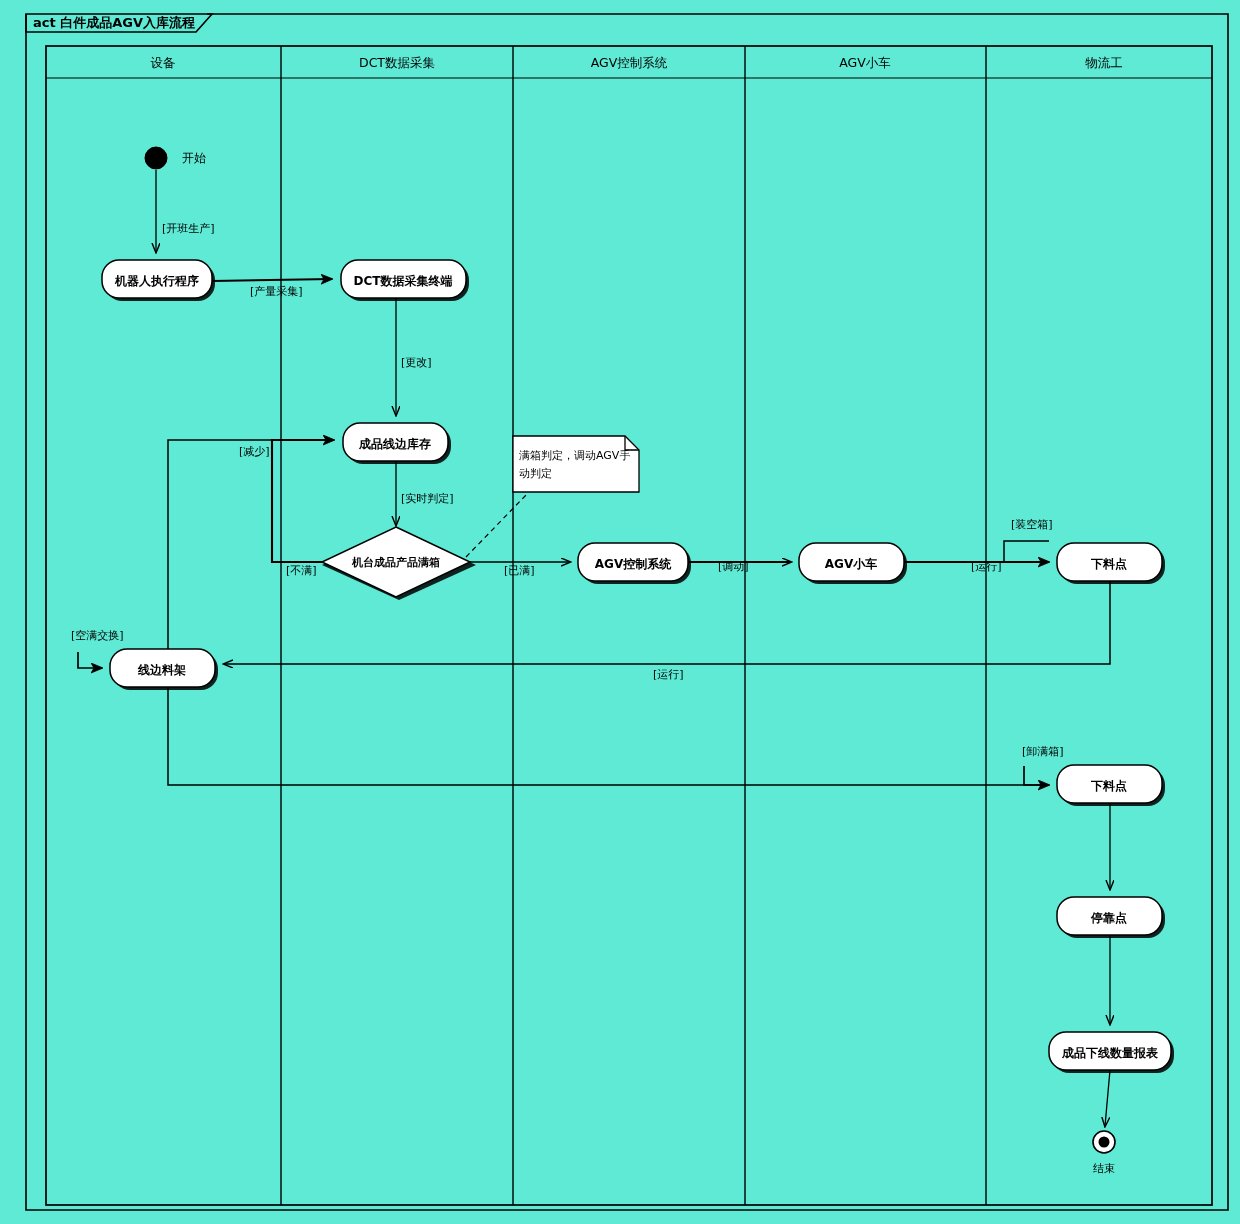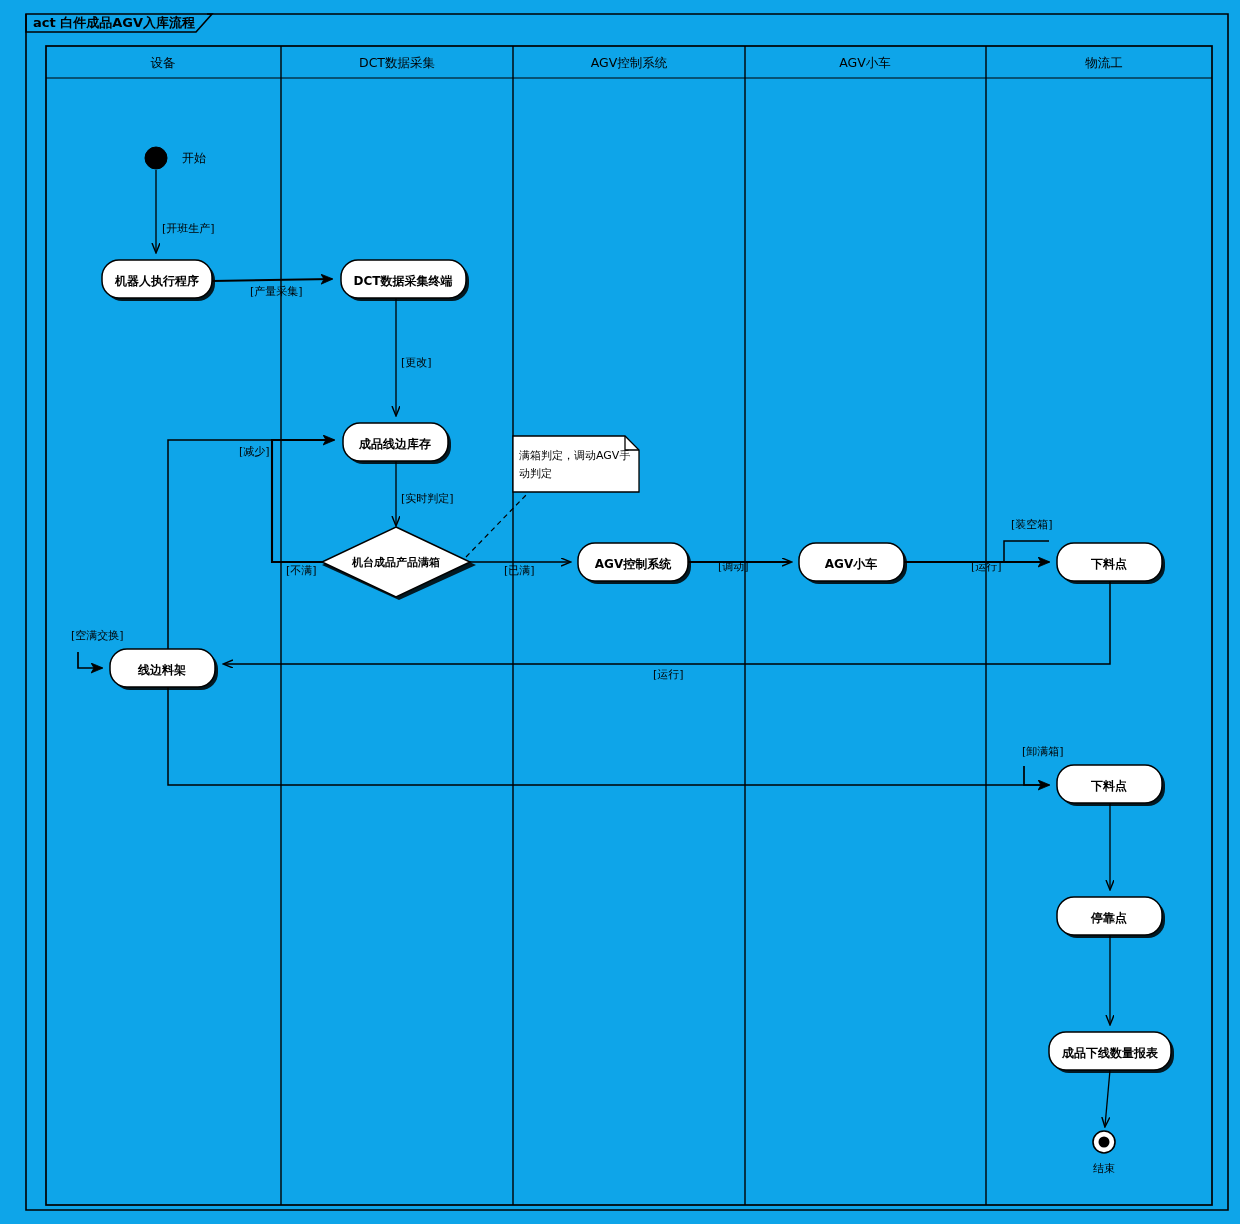--- a/index.html
+++ b/index.html
@@ -1,17 +1,17 @@
 <!DOCTYPE html>
 <html><head>
 <meta charset="utf-8">
 <style>
   html,body{margin:0;padding:0;background:#ffffff;}
   body{font-family:"DejaVu Sans","Liberation Sans",sans-serif;}
-  #page{position:relative;width:1240px;height:1224px;background:#0ea5e9;overflow:hidden;}
+  #page{position:relative;width:1240px;height:1224px;background:#5eead4;overflow:hidden;}
   svg{position:absolute;left:0;top:0;}
   .lbl{font-size:11px;fill:#000;}
   .node-text{font-size:12px;font-weight:bold;fill:#000;}
   .lane-text{font-size:12.5px;fill:#000;}
   .frame-title{font-size:13px;font-weight:bold;fill:#000;}
   .note-text{font-size:11px;fill:#000;}
   .end-text{font-size:11px;fill:#000;}
 </style>
 </head>
 <body>

